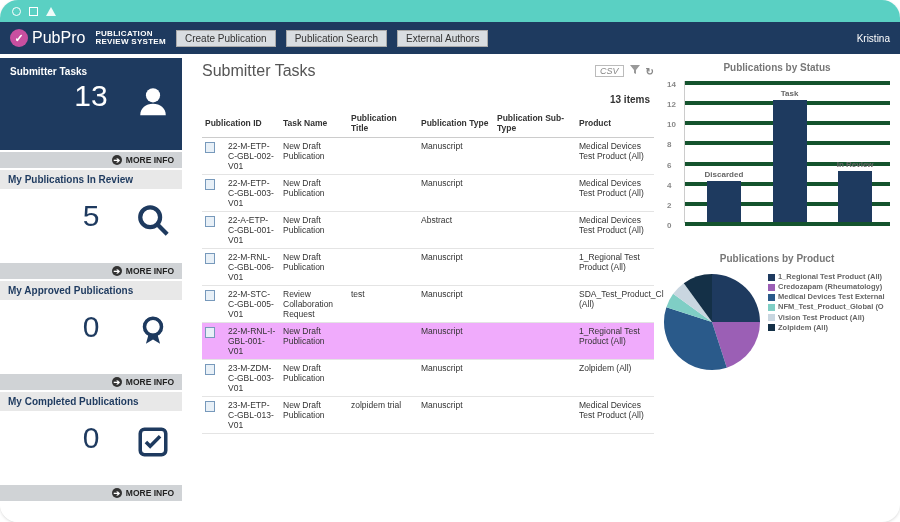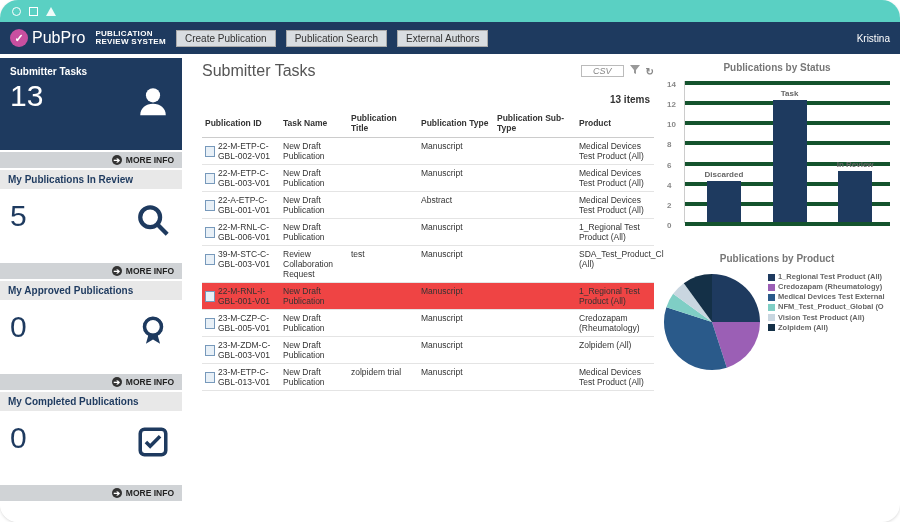--- a/index.html
+++ b/index.html
@@ -16,38 +16,38 @@
 .sys { font-size: 8px; line-height: 1.05; letter-spacing: 0.3px; font-weight: bold; }
 .navbtn { background: #d9dde1; color: #333; border: 1px solid #aaa; padding: 2px 8px; font-size: 10px; cursor: pointer; }
 .spacer { flex: 1; }
 .username { font-size: 10px; }
 
 .main { display: flex; height: calc(100% - 54px); }
 .sidebar { width: 186px; background: #fff; border-right: 0; padding: 4px 4px 0 0; }
 .card { background: #1e3a5f; color: #fff; margin-bottom: 2px; padding: 8px 10px 0 10px; position: relative; height: 92px; }
 .card-head { font-size: 10px; font-weight: bold; }
 .card-head-light { color: #1e3a5f; background: #e8e8e8; padding: 4px 8px; font-size: 10px; font-weight: bold;}
-.card-num { font-size: 30px; font-weight: 300; margin-top: 2px; }
+.card-num { font-size: 30px; font-weight: 300; margin-top: 2px; text-align: center; }
 .card-icon { position: absolute; right: 12px; top: 26px; fill: #fff; }
 .card-foot { background: #d0d3d6; color: #222; font-size: 8.5px; font-weight: bold; padding: 3px 8px; display: flex; align-items: center; justify-content: flex-end; gap: 4px; margin-bottom: 2px; cursor: pointer;}
 .plus-circle { width: 10px; height: 10px; border-radius: 50%; background: #333; color: #fff; display: inline-flex; align-items: center; justify-content: center; font-size: 8px; }
 
 .content { flex: 1; padding: 8px 8px 0 16px; overflow: hidden; display: flex; gap: 8px;}
 .tablewrap { flex: 1; min-width: 0; }
 .table-title-row { display: flex; align-items: center; }
 .table-title { font-size: 16px; color: #555; font-weight: 400; }
 .table-tools { margin-left: auto; display: flex; gap: 6px; align-items: center; color: #999; font-size: 10px;}
-.csv { border: 1px solid #bbb; padding: 0px 11px; font-style: italic; font-size: 9px; color: #888;}
+.csv { border: 1px solid #bbb; padding: 0px 4px; font-style: italic; font-size: 9px; color: #888;}
 .items-count { text-align: right; font-size: 10px; font-weight: bold; color: #333; margin: 14px 4px 4px 0;}
 
 table { width: 100%; border-collapse: collapse; font-size: 8.5px; color: #333; table-layout: fixed;}
 th { text-align: left; font-weight: bold; padding: 4px 3px; border-bottom: 1px solid #ccc; color: #333;}
 td { padding: 3px 3px; border-bottom: 1px solid #e4e4e4; vertical-align: top; }
-tr.selected td { background: #ef4444; }
-.pubid { display: flex; gap: 3px; align-items: center; }
+tr.selected td { background: #f0abfc; }
+.pubid { display: flex; gap: 13px; align-items: flex-start; }
 .pubid-icon { width: 10px; height: 11px; border: 1px solid #7799bb; background: #e8f0f7; flex-shrink: 0; margin-top: 1px;}
 
 .charts { width: 230px; font-size: 9px; color: #555; font-weight: bold; }
 .chart-title { text-align: center; font-size: 10px; color: #777; margin-bottom: 4px;}
 .barchart { height: 160px; position: relative; margin-bottom: 16px;}
 .bars { position: absolute; left: 22px; right: 2px; top: 4px; bottom: 14px; border-left: 1px solid #ccc; border-bottom: 1px solid #ccc;}
 .grid { position: absolute; left: 0; right: 0; border-top: 4px solid #14532d; font-size: 8px; color: #888;}
 .grid span { position: absolute; left: -18px; top: -5px;}
 .barwrap { position:absolute; bottom:0; width:22%; display:flex; flex-direction:column; align-items:center;}
 .bar { width: 34px; background: #1e3a5f;}
@@ -233,21 +233,21 @@
       <td></td>
       <td>Manuscript</td>
       <td></td>
       <td>1_Regional Test Product (All)</td>
     </tr>
 
     <tr class="">
       <td>
                   <div class="pubid">
                     <span class="pubid-icon"></span>
-                    <span>39-M-STC-C-GBL-003-V01</span>
+                    <span>22-M-STC-C-GBL-005-V01</span>
                   </div>
                 </td>
       <td>Review Collaboration Request</td>
       <td>test</td>
       <td>Manuscript</td>
       <td></td>
       <td>SDA_Test_Product_Cl (All)</td>
     </tr>
 
     <tr class="selected">
@@ -257,33 +257,20 @@
                     <span>22-M-RNL-I-GBL-001-V01</span>
                   </div>
                 </td>
       <td>New Draft Publication</td>
       <td></td>
       <td>Manuscript</td>
       <td></td>
       <td>1_Regional Test Product (All)</td>
     </tr>
 
-    <tr class="">
-      <td>
-                  <div class="pubid">
-                    <span class="pubid-icon"></span>
-                    <span>23-M-CZP-C-GBL-005-V01</span>
-                  </div>
-                </td>
-      <td>New Draft Publication</td>
-      <td></td>
-      <td>Manuscript</td>
-      <td></td>
-      <td>Credozapam (Rheumatology)</td>
-    </tr>
 
     <tr class="">
       <td>
                   <div class="pubid">
                     <span class="pubid-icon"></span>
                     <span>23-M-ZDM-C-GBL-003-V01</span>
                   </div>
                 </td>
       <td>New Draft Publication</td>
       <td></td>

